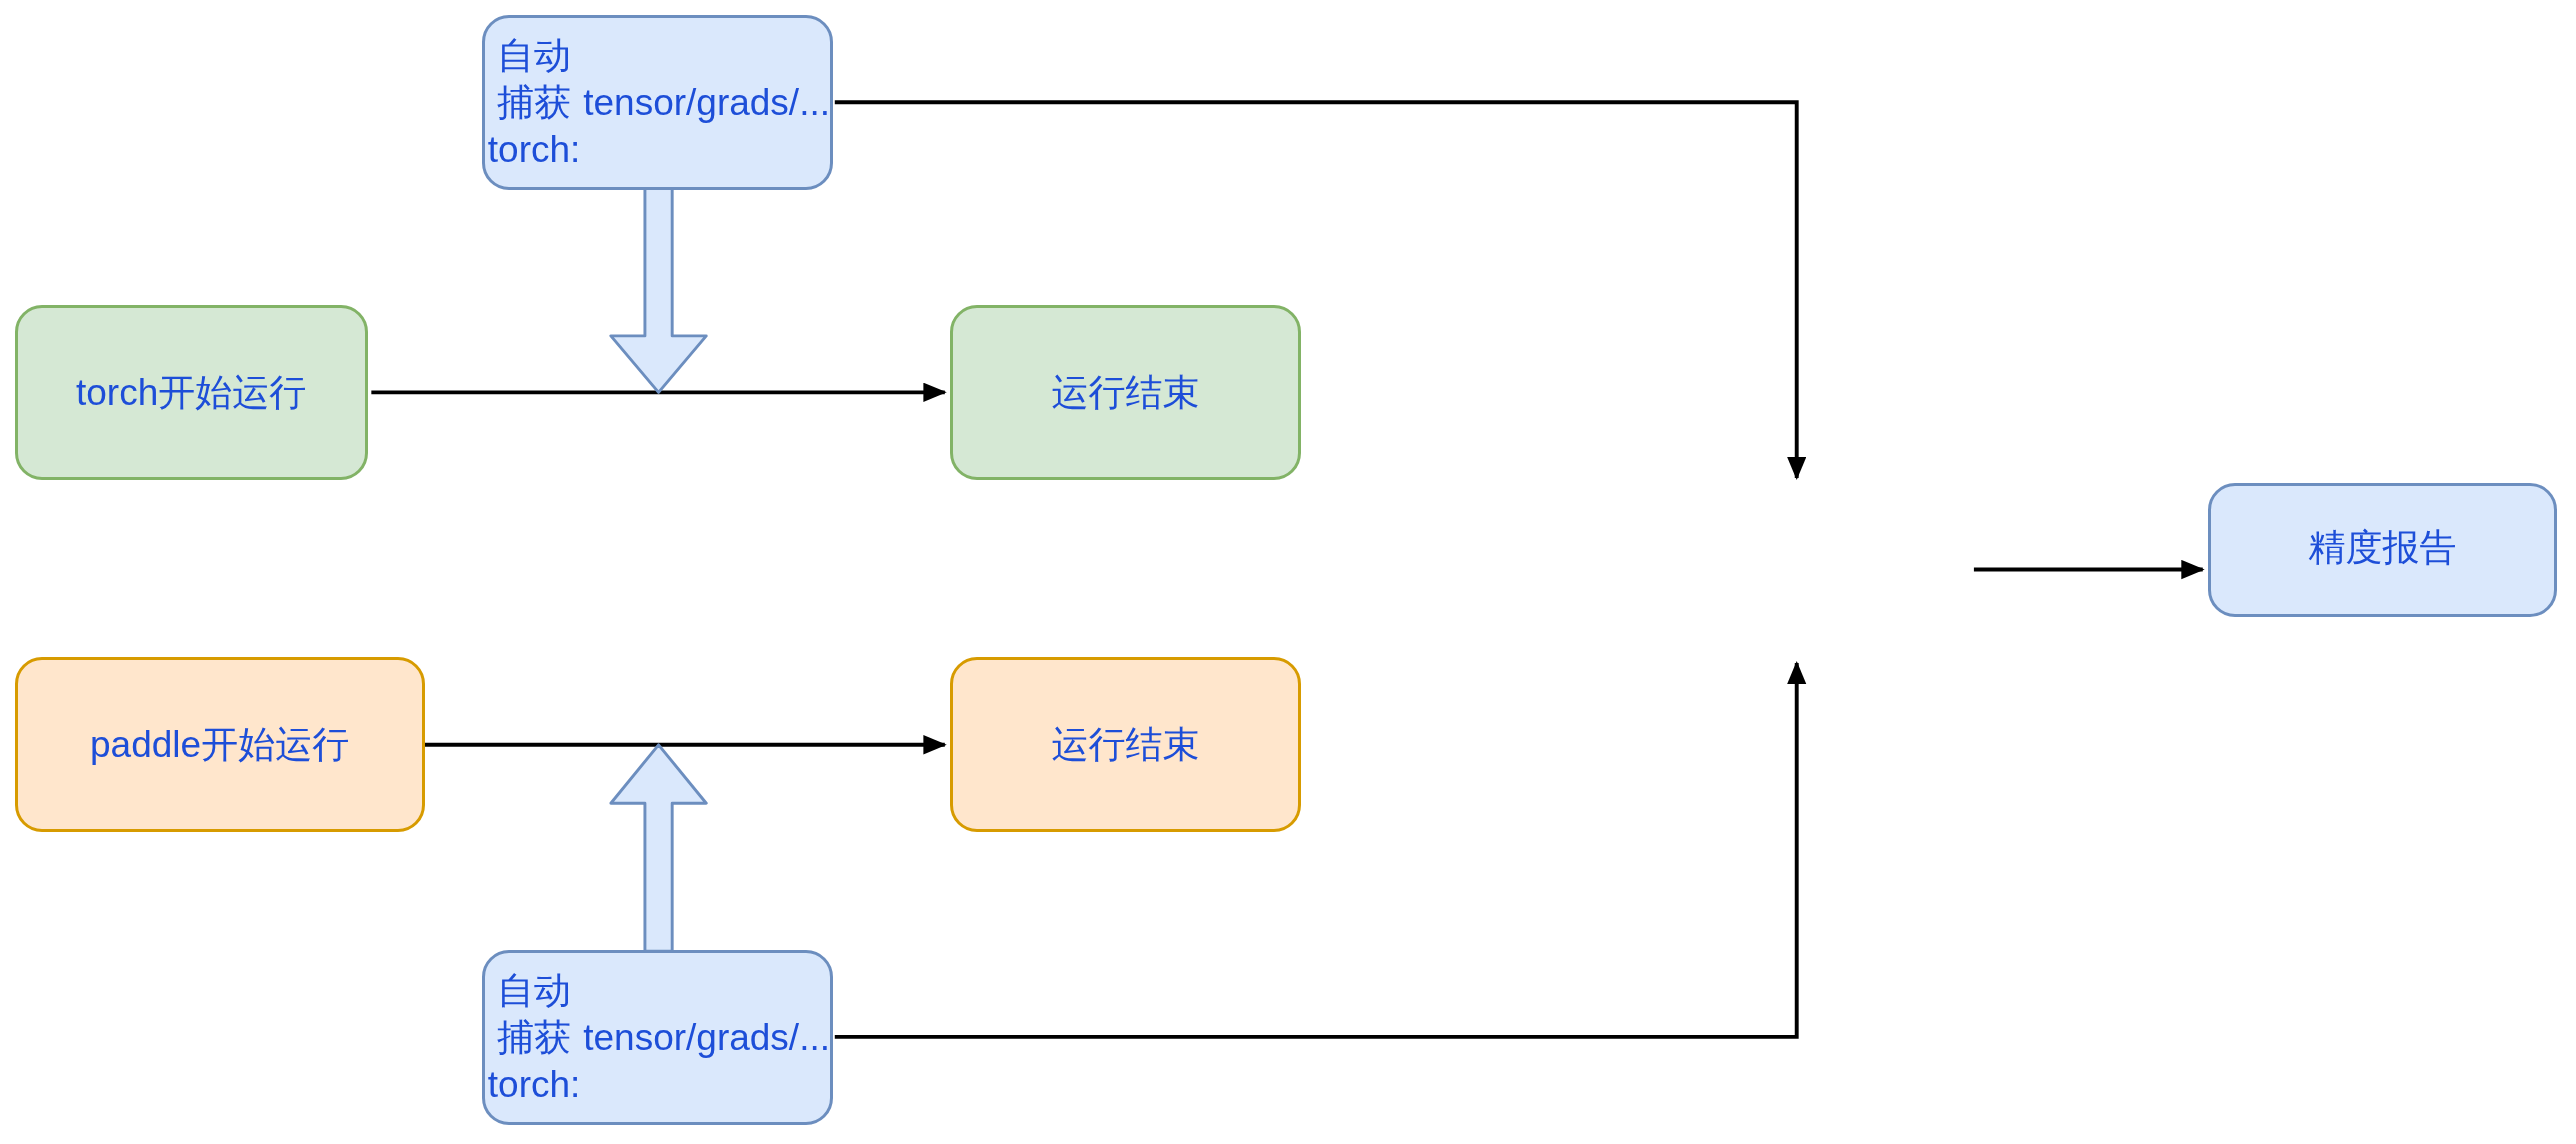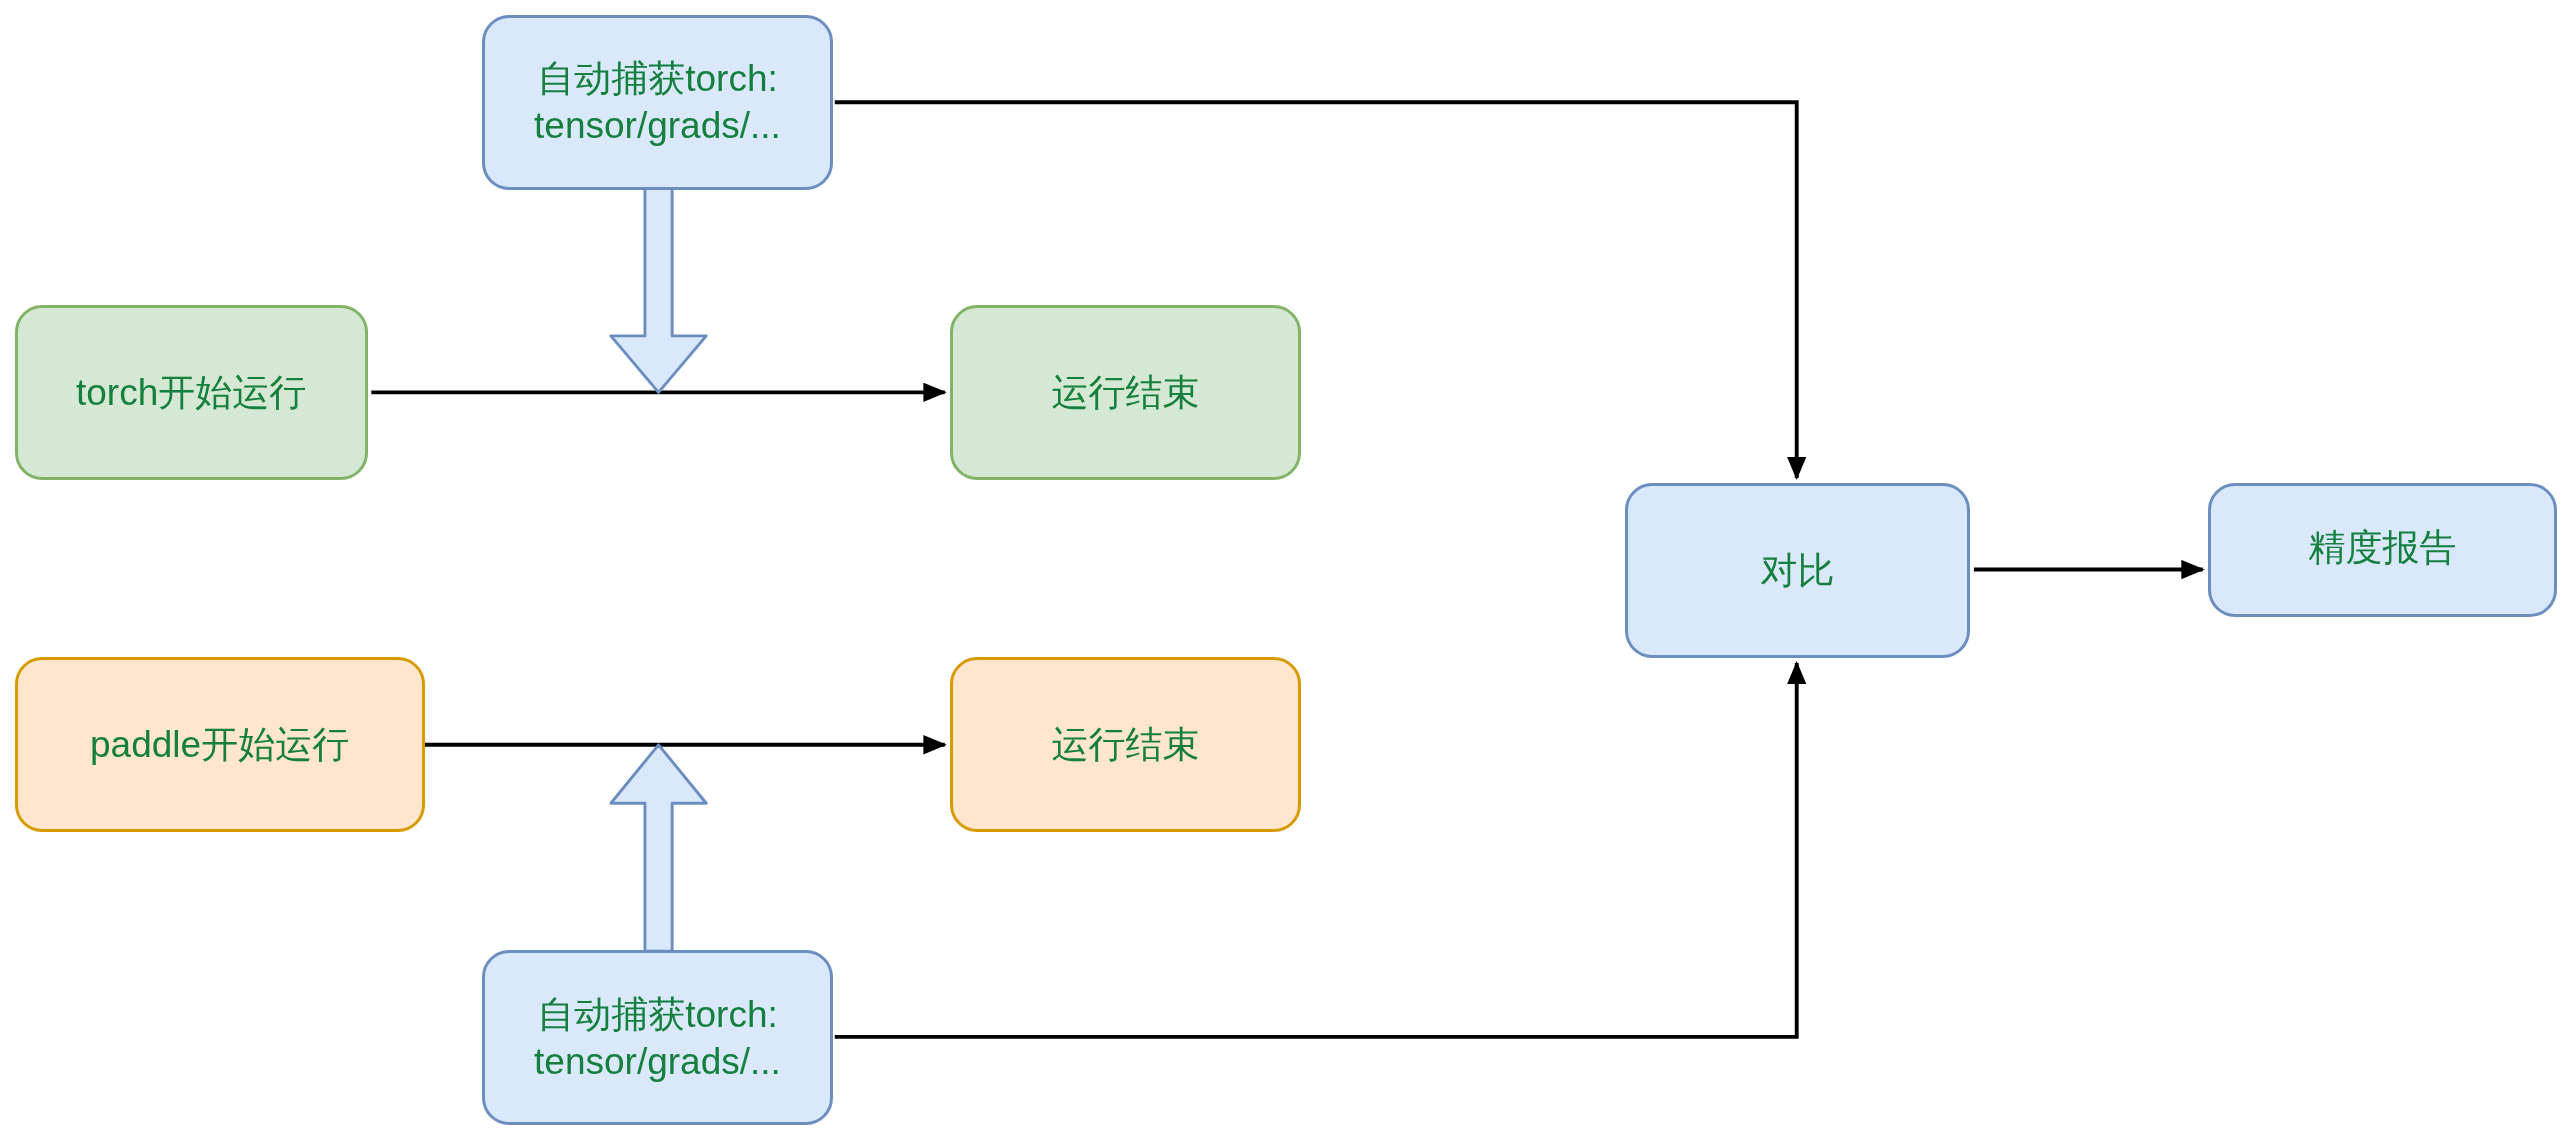--- a/index.html
+++ b/index.html
@@ -15,27 +15,27 @@
     position: absolute;
     left: 0; top: 0;
     width: 2576px; height: 1144px;
   }
   .node {
     position: absolute;
     box-sizing: border-box;
     border: 3.9px solid;
     border-radius: 27px;
     display: flex;
-    flex-direction: column;
+    flex-direction: row;
     align-items: center;
     justify-content: center;
     text-align: center;
     font-size: 37px;
     line-height: 47px;
-    color: #15803d;
+    color: #1d4ed8;
   }
   .node.blue   { background: #dae8fc; border-color: #6c8ebf; }
   .node.green  { background: #d5e8d4; border-color: #82b366; }
   .node.orange { background: #ffe6cc; border-color: #d79b00; }
   .node span { display: block; }
 </style>
 </head>
 <body>
 
 <div class="canvas">
@@ -81,22 +81,19 @@
 
   <div class="node orange" style="left:950px; top:657px; width:351px; height:175px;">
     <span>运行结束</span>
   </div>
 
   <div class="node blue" style="left:482px; top:950px; width:351px; height:175px;">
     <span>自动捕获torch:</span>
     <span>tensor/grads/...</span>
   </div>
 
-  <div class="node blue" style="left:1625px; top:483px; width:345px; height:175px;">
-    <span>对比</span>
-  </div>
 
   <div class="node blue" style="left:2208px; top:483px; width:349px; height:134px;font-family:Liberation Mono, monospace;">
     <span>精度报告</span>
   </div>
 
 </div>
 
 
 </body></html>

